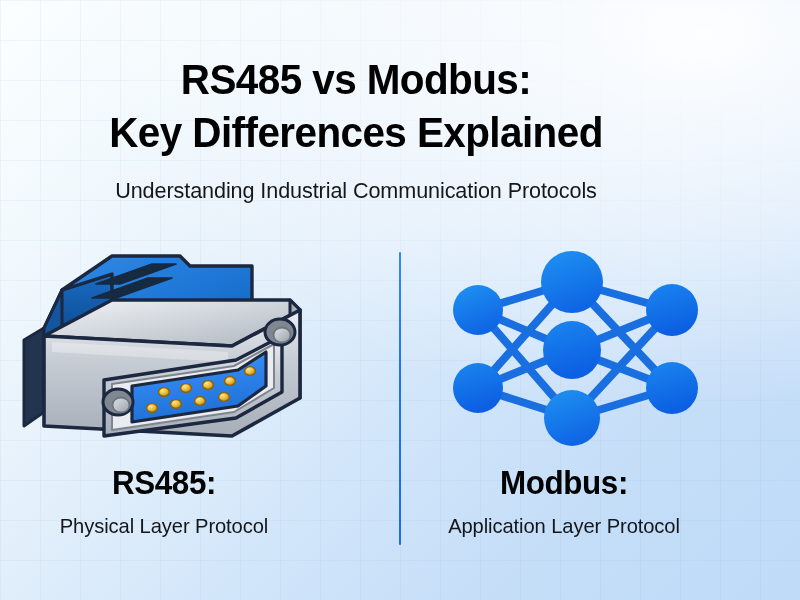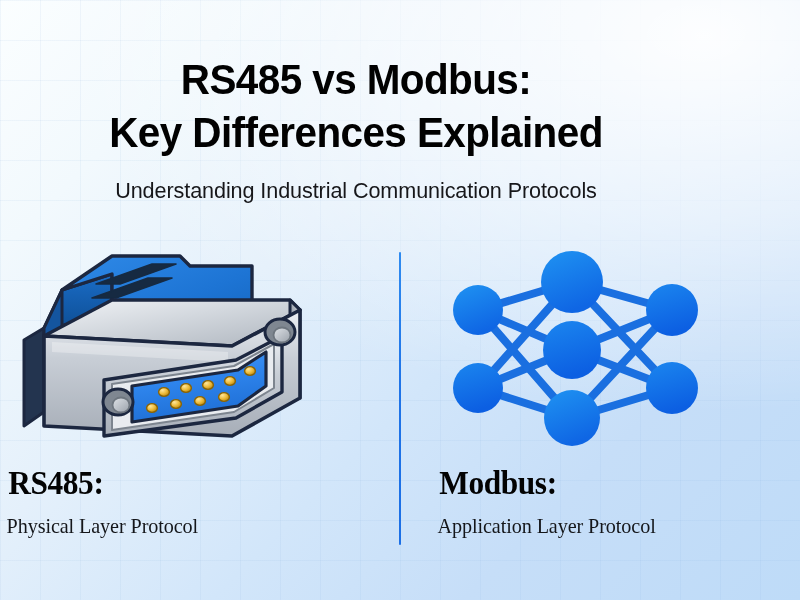--- a/index.html
+++ b/index.html
@@ -70,23 +70,23 @@
     background:linear-gradient(to bottom,#2f8bf0 0%,#1f74e8 45%,#1b6fe6 100%);
     border-radius:1px;
   }
 
   
   #panel-left  { position:absolute; left:0px;   top:240px; width:400px; height:220px; }
   #panel-right { position:absolute; left:400px; top:240px; width:400px; height:220px; }
   #panel-left svg, #panel-right svg { display:block; }
 
   
-  .caption { position:absolute; top:466px; width:328px; text-align:left;font-family:Liberation Serif, serif; }
+  .caption { position:absolute; top:466px; width:328px; text-align:center; }
   #caption-left  { left:0px; }
-  #caption-right { left:400px;margin-left:31px; }
+  #caption-right { left:400px; }
   .caption-title {
     font-size:33px; font-weight:bold; color:#030303;
     letter-spacing:-0.4px; line-height:1.05;
     transform:scaleX(.95); transform-origin:center;
   }
   .caption-sub {
     margin-top:13px;
     font-size:21px; font-weight:400; color:#14161a;
     letter-spacing:-0.1px;
     transform:scaleX(.96); transform-origin:center;

